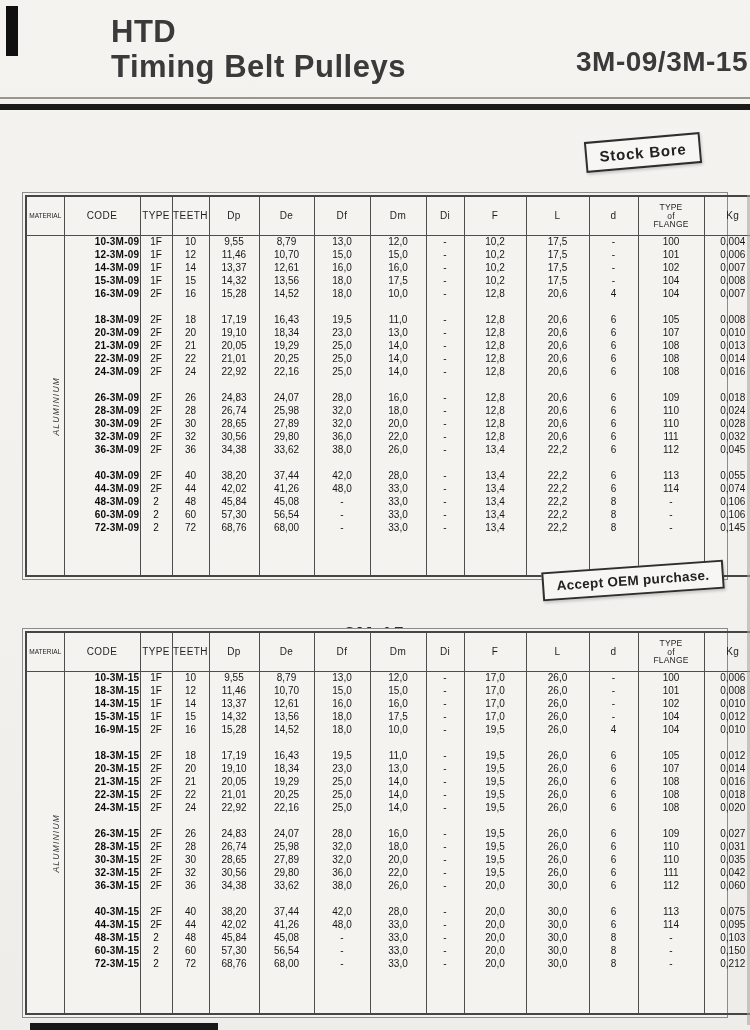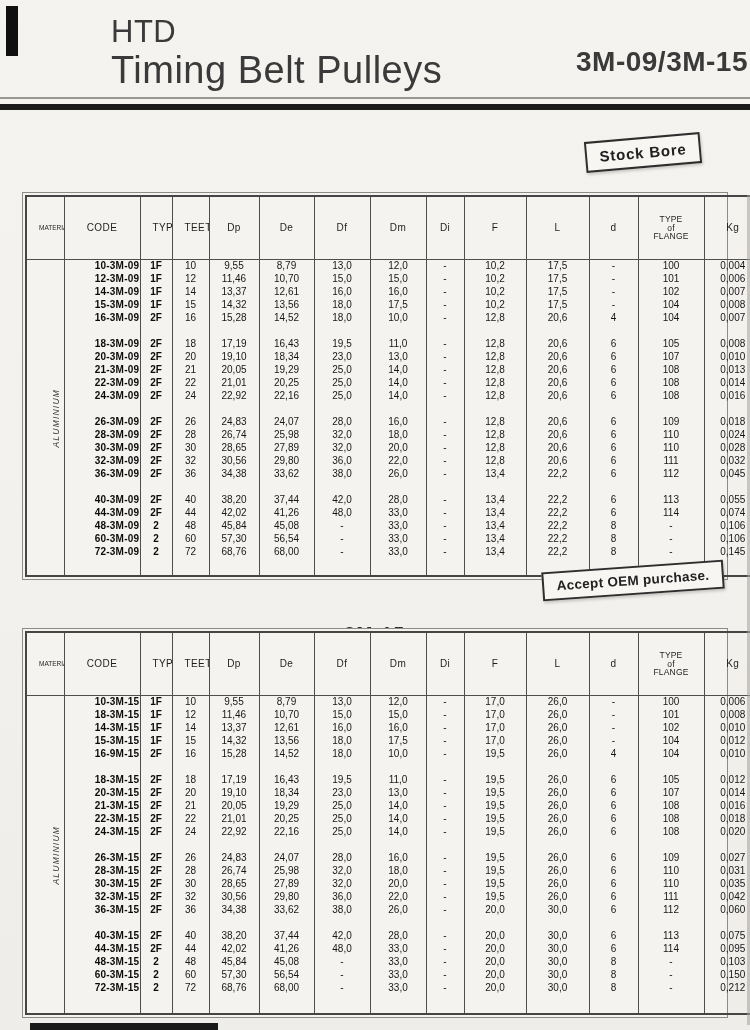--- a/index.html
+++ b/index.html
@@ -8,22 +8,22 @@
     position:relative;width:750px;height:1030px;
     background:linear-gradient(180deg,#f4f3ef 0%,#f2f1ed 55%,#eeede9 100%);
     font-family:"Liberation Sans",sans-serif;color:#2a2a2a;
   }
   .abs{position:absolute;}
   
   .mark-top{left:6px;top:6px;width:12px;height:50px;background:#101010;}
   .mark-bottom{left:30px;top:1023px;width:188px;height:7px;background:#181818;}
   .edge-right{right:0;top:195px;width:3px;height:830px;background:#a5a39d;opacity:.55;}
   
-  .brand1{left:111px;top:14px;font-size:31px;font-weight:normal;color:#3a3a3a;letter-spacing:.5px;}
-  .brand2{left:111px;top:49px;font-size:38px;font-weight:normal;color:#3a3a3a;letter-spacing:.5px;}
+  .brand1{left:111px;top:14px;font-size:31px;font-weight:bold;color:#3a3a3a;letter-spacing:.5px;}
+  .brand2{left:111px;top:49px;font-size:31px;font-weight:bold;color:#3a3a3a;letter-spacing:.5px;}
   .page-code{right:2px;top:46px;font-size:28px;font-weight:bold;color:#3a3a3a;letter-spacing:.5px;}
   .rule-thin{left:0;top:97px;width:750px;height:2px;background:#98968f;}
   .rule-thick{left:0;top:104px;width:750px;height:6px;background:#1b1b1b;}
   
   .badge{
     display:flex;align-items:center;justify-content:center;
     border:2px solid #2e2e2e;background:#f7f6f3;color:#222;
     font-weight:bold;box-shadow:1px 2px 3px rgba(0,0,0,.18);
   }
   .stock-bore{left:585px;top:137px;width:112px;height:27px;transform:rotate(-5deg);font-size:15px;letter-spacing:.8px;}
@@ -33,33 +33,33 @@
   .title-1{top:162px;}
   .title-2{top:597px;text-decoration:underline;}
   
   .table-frame{left:22px;width:706px;border:1px solid #8d8b86;padding:2px;box-sizing:border-box;background:#f4f3ef;}
   .frame-1{top:192px;height:388px;}
   .frame-2{top:628px;height:390px;}
   table{width:100%;height:100%;border-collapse:collapse;table-layout:fixed;border:2px solid #454545;}
   th{
     font-weight:normal;font-size:10px;color:#1e1e1e;text-align:center;vertical-align:middle;
     border-left:1px solid #4e4e4e;border-bottom:1.5px solid #4e4e4e;
-    height:38px;line-height:1.15;padding:12px;letter-spacing:.4px;overflow:hidden;
+    height:38px;line-height:1.15;padding:0;letter-spacing:.4px;overflow:hidden;
   }
   th.th-material{font-size:6.5px;letter-spacing:0;}
   th.th-flange{font-size:8.5px;line-height:1.05;letter-spacing:.2px;}
   td{
     font-size:10px;color:#161616;text-align:center;vertical-align:middle;
     border-left:1px solid #4e4e4e;padding:0;line-height:1;overflow:hidden;
   }
   tr.data-row{height:13px;}
   tr.spacer-row{height:13px;}
   tr.filler-row{height:auto;}
   td.code-cell{font-weight:bold;color:#0b0b0b;letter-spacing:.2px;padding-left:30px;}
-  td.type-cell{font-weight:bold;color:#0b0b0b;margin-top:47px;}
+  td.type-cell{font-weight:normal;color:#0b0b0b;margin-top:47px;}
   td.material-cell{border-left:none;}
   .vertical-text{
     display:inline-block;transform:rotate(-90deg);white-space:nowrap;
     font-style:italic;font-size:8.5px;letter-spacing:1.2px;color:#3a3a3a;
   }
 </style>
 </head>
 <body>
 
 <div class="paper">

